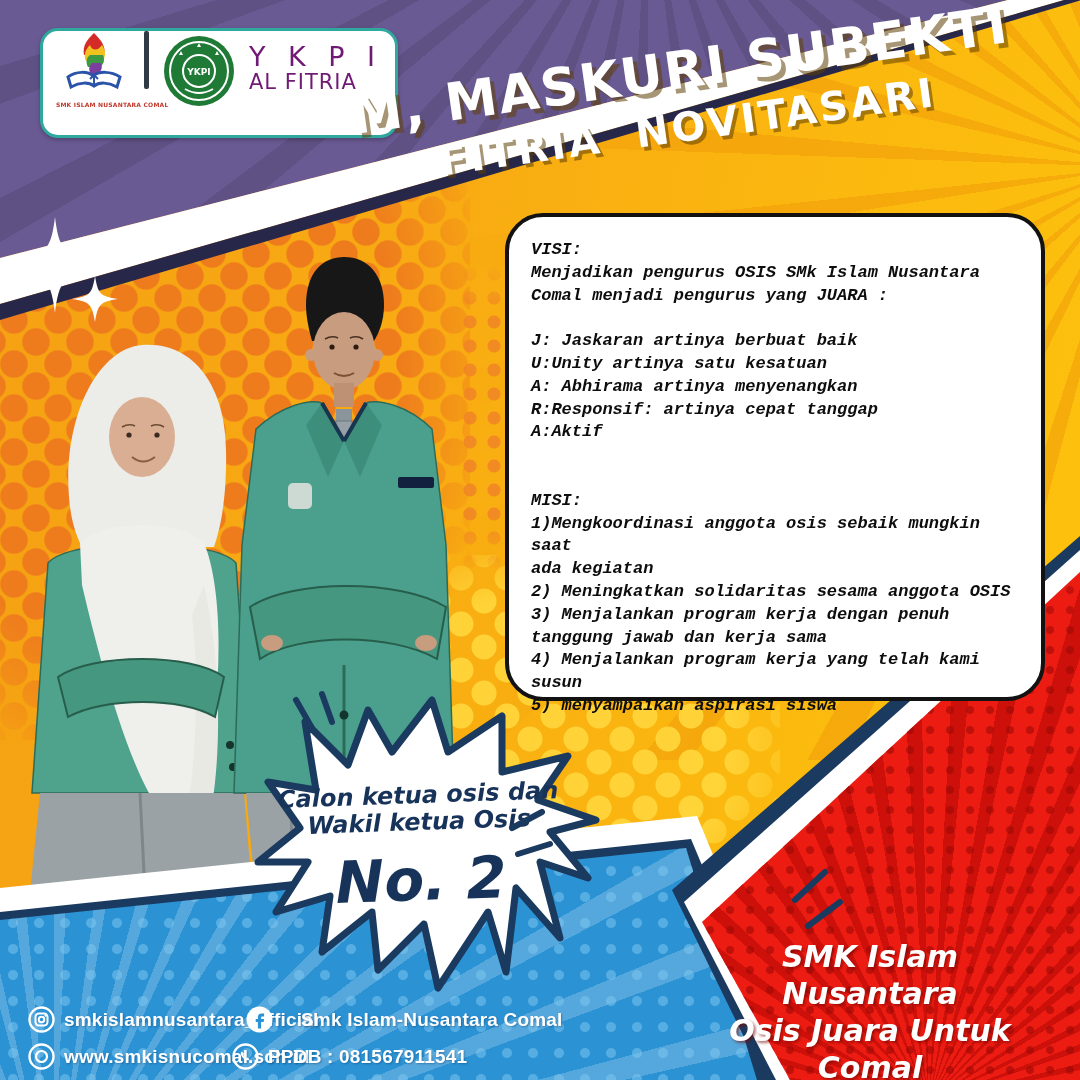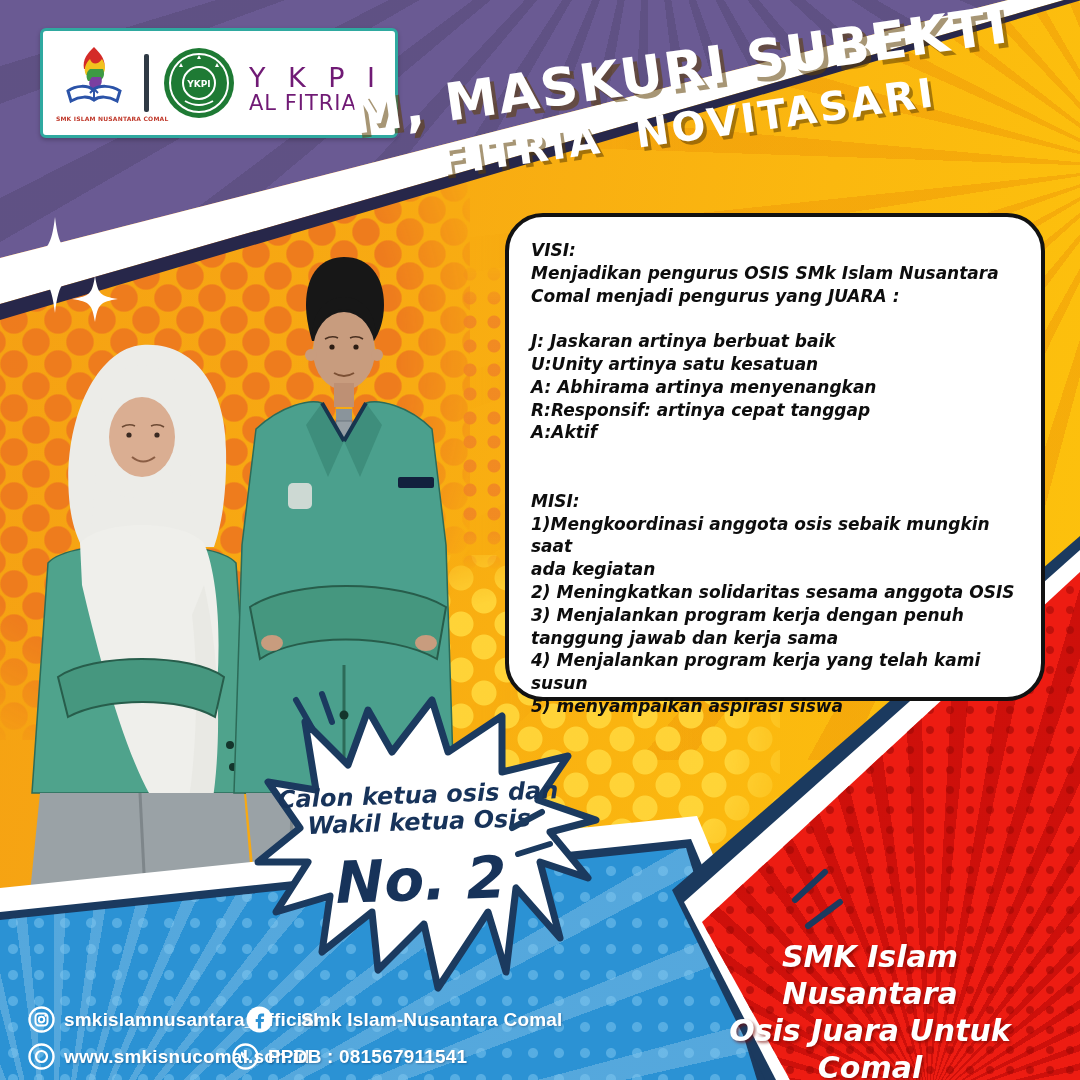--- a/index.html
+++ b/index.html
@@ -68,22 +68,22 @@
   }
   .red-dots{
     left:0;top:0;width:1080px;height:1080px;
     clip-path:polygon(1080px 572px,702px 922px,790px 1080px,1080px 1080px);
     background:radial-gradient(circle,rgba(150,8,6,.55) 0 3.5px,transparent 4.5px) 0 0/20px 20px;
     -webkit-mask-image:radial-gradient(ellipse at 82% 102%,#000 0 32%,transparent 62%);
     mask-image:radial-gradient(ellipse at 82% 102%,#000 0 32%,transparent 62%);
   }
   
   .logo-pill{
-    left:40px;top:28px;width:352px;height:104px;border-radius:6px;
-    background:#fff;border:3px solid #2FA9A0;display:flex;align-items:center;justify-content:center;gap:12px;
+    left:40px;top:28px;width:352px;height:104px;border-radius:18px;
+    background:#fff;border:3px solid #2FA9A0;display:flex;justify-content:center;gap:12px;
     box-shadow:0 2px 4px rgba(0,0,0,.25);
   }
   .smk-logo{width:76px;text-align:center;}
   .smk-caption{font-size:6px;font-weight:bold;color:#C0392B;letter-spacing:.2px;white-space:nowrap;}
   .pill-sep{width:5px;height:58px;background:#2F3A45;border-radius:2px;}
   .ykpi-text{color:#701a75;font-weight:normal;line-height:1.05;margin-top:12px;}
   .ykpi-line1{font-size:27px;letter-spacing:7px;}
   .ykpi-line2{font-size:21px;letter-spacing:1px;}
   
   .title-wrap{
@@ -101,21 +101,21 @@
   
   .sparkles{left:0;top:200px;width:180px;height:160px;}
   
   .vm-box{
     left:505px;top:213px;width:540px;height:488px;box-sizing:border-box;
     background:#fff;border:4px solid #121212;border-radius:38px;
     padding:22px 16px 18px 22px;
   }
   .vm-text{
     font-size:17px;line-height:22.8px;font-weight:bold;font-style:italic;
-    color:#0d0d0d;white-space:pre-line;letter-spacing:0;
+    color:#0d0d0d;white-space:pre-line;letter-spacing:0;font-family:Liberation Mono, monospace;
   }
   
   .bubble-svg{left:230px;top:680px;width:400px;height:330px;}
   .bubble-text{left:270px;top:782px;width:300px;text-align:center;color:#17335A;transform:rotate(-2deg);}
   .bubble-l1,.bubble-l2{font-size:24px;font-weight:bold;font-style:italic;line-height:27px;}
   .bubble-num{font-size:58px;font-weight:bold;font-style:italic;margin-top:10px;}
   
   .contact{position:absolute;display:flex;align-items:center;gap:9px;color:#fff;}
   .contact .txt{font-family:"Liberation Sans", sans-serif;font-size:19px;font-weight:bold;letter-spacing:.2px;text-shadow:1px 1px 2px rgba(0,40,80,.35);white-space:nowrap;}
   .cicon{width:27px;height:27px;flex:0 0 27px;}

